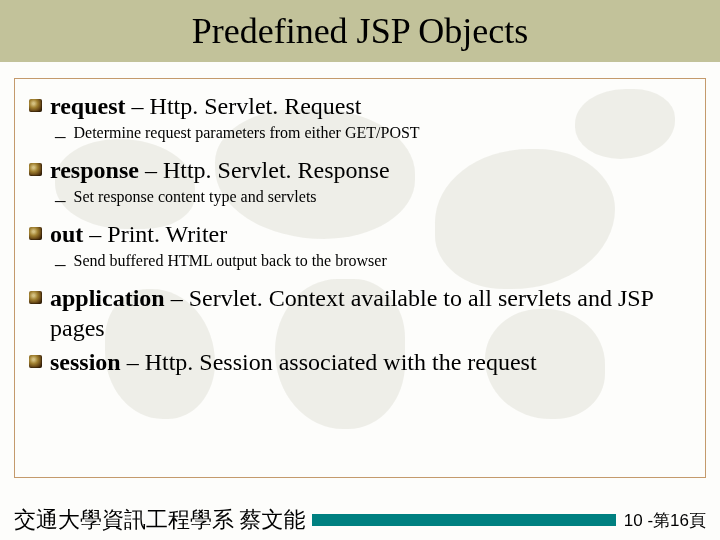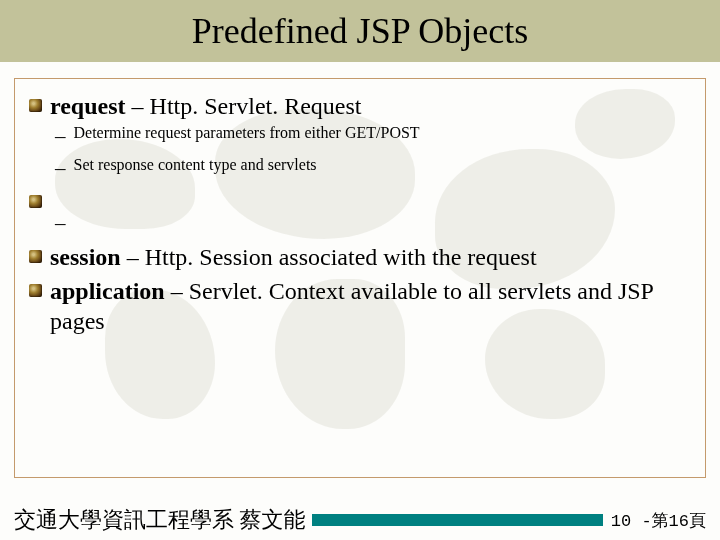--- a/index.html
+++ b/index.html
@@ -101,21 +101,21 @@
     white-space: nowrap;
   }
   .footer-bar {
     flex: 1;
     height: 12px;
     background: #008080;
     margin-left: 6px;
   }
   .footer-right {
     font-size: 17px;
-    font-family: Liberation Mono, monospace;
+    font-family: Liberation Sans, sans-serif;
     white-space: nowrap;
     margin-left: 8px;
   }
 </style>
 </head>
 <body>
 
 <div class="header-band">
   <div class="title">Predefined JSP Objects</div>
 </div>
@@ -135,40 +135,46 @@
 
     <div class="item">
       <div class="bullet"></div>
       <div class="item-text"><span class="bold">request</span><span> – Http. Servlet. Request</span></div>
     </div>
     <div class="sub-item">
       <div class="dash">–</div>
       <div class="sub-text">Determine request parameters from either GET/POST</div>
     </div>
 
+    <div class="item">
+      <div class="bullet"></div>
+      <div class="item-text"><span class="bold">response</span><span> – Http. Servlet. Response</span></div>
+    </div>
     <div class="sub-item">
       <div class="dash">–</div>
       <div class="sub-text">Set response content type and servlets</div>
     </div>
 
     <div class="item">
       <div class="bullet"></div>
+      <div class="item-text"><span class="bold">out</span><span> – Print. Writer</span></div>
     </div>
     <div class="sub-item">
       <div class="dash">–</div>
+      <div class="sub-text">Send buffered HTML output back to the browser</div>
+    </div>
+
+    <div class="item">
+      <div class="bullet"></div>
+      <div class="item-text"><span class="bold">application</span><span> – Servlet. Context available to all servlets and JSP pages</span></div>
     </div>
 
     <div class="item">
       <div class="bullet"></div>
       <div class="item-text"><span class="bold">session</span><span> – Http. Session associated with the request</span></div>
-    </div>
-
-    <div class="item">
-      <div class="bullet"></div>
-      <div class="item-text"><span class="bold">application</span><span> – Servlet. Context available to all servlets and JSP pages</span></div>
     </div>
 
   </div>
 </div>
 
 <div class="footer">
   <div class="footer-left">交通大學資訊工程學系 蔡文能</div>
   <div class="footer-bar"></div>
   <div class="footer-right">10 -第16頁</div>
 </div>

